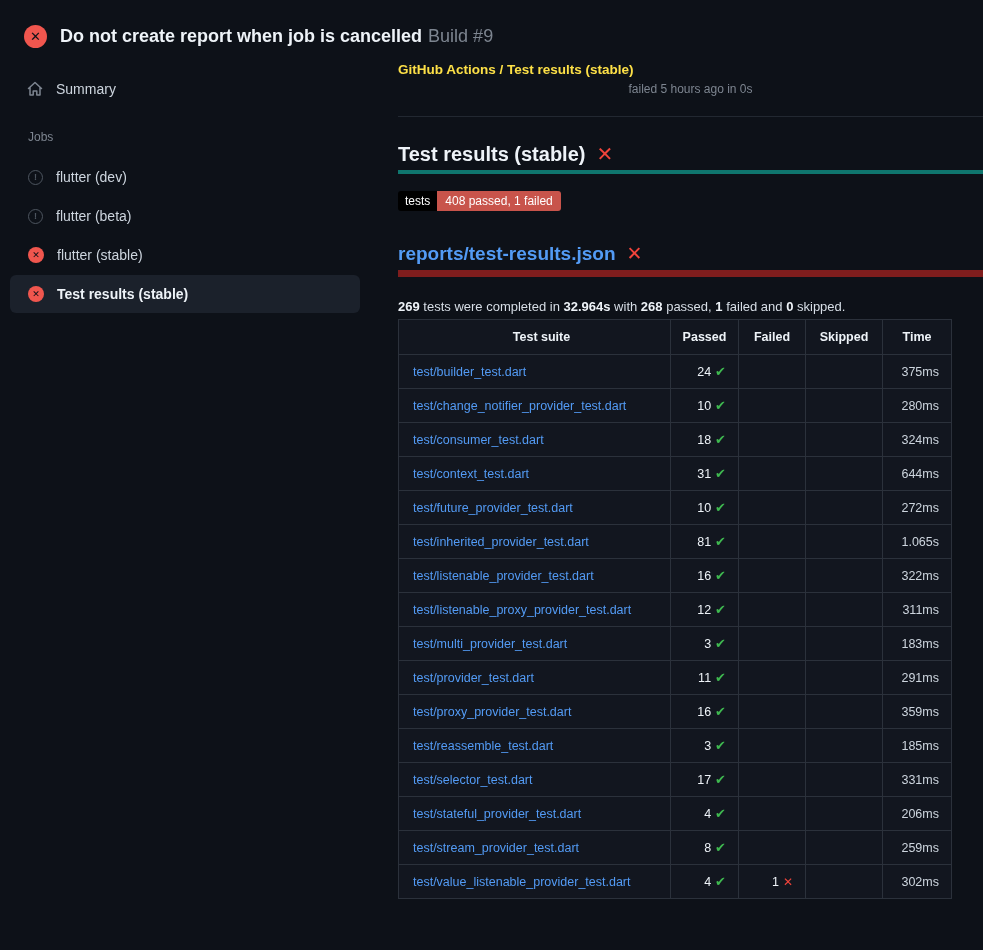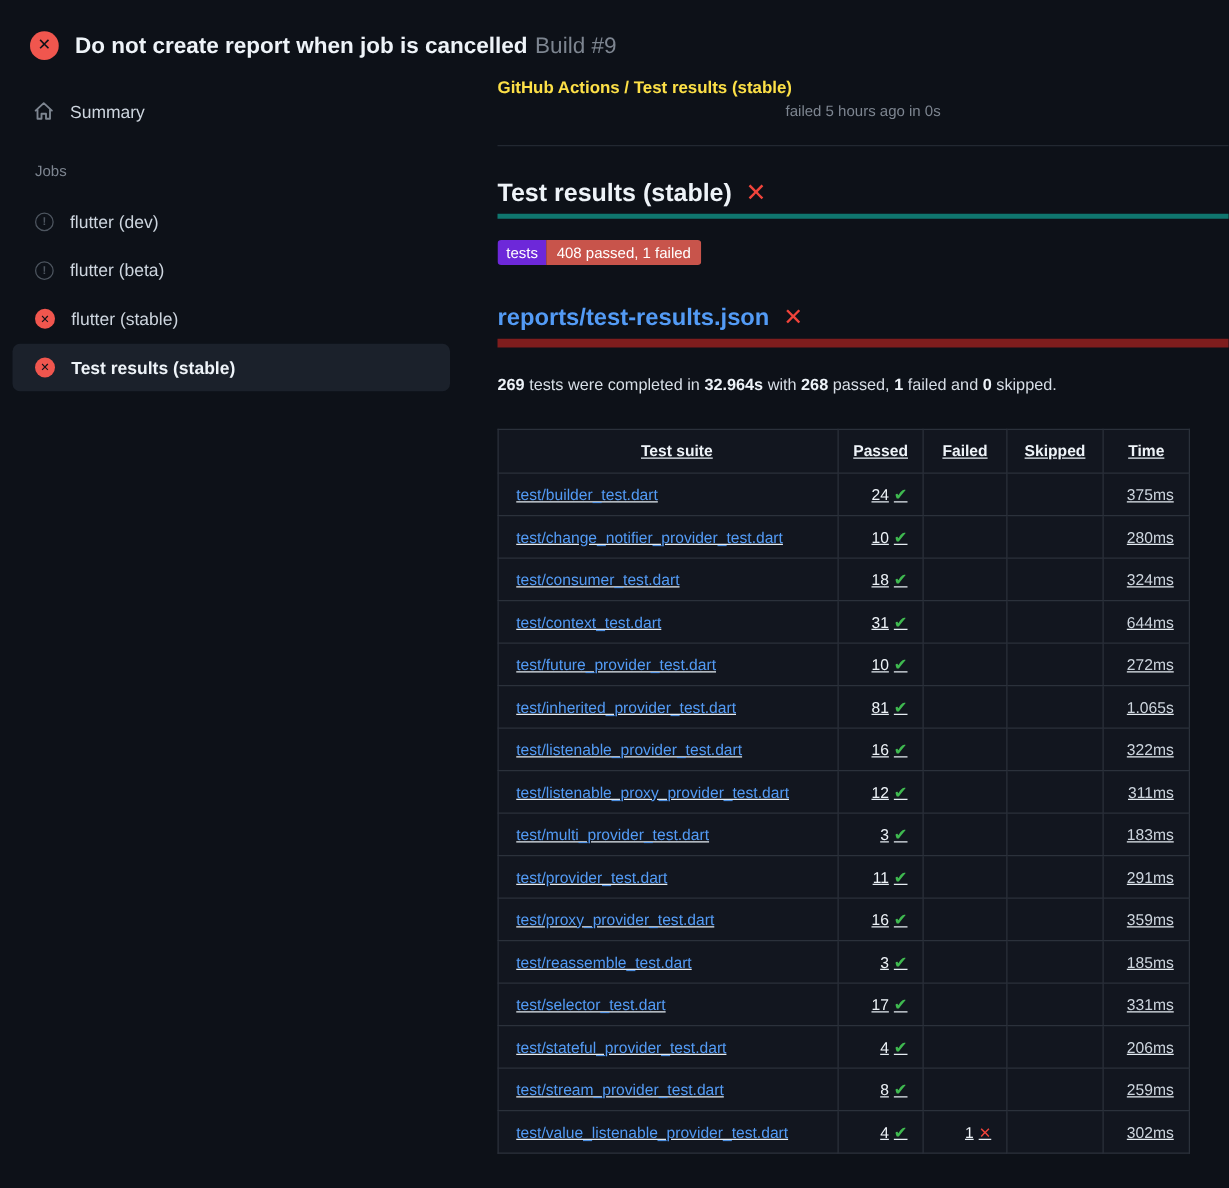--- a/index.html
+++ b/index.html
@@ -56,33 +56,33 @@
   .check-title {
     margin-top:25px; font-size:20px; font-weight:700; color:#eef3f8;
     padding-bottom:4px; border-bottom:4px solid #0f766e;
   }
   .x-mark { color:#f0443b; font-weight:700; margin-left:11px; }
   .check-title .x-mark { font-size:20px; }
   .badge {
     display:inline-flex; margin-top:17px; font-size:12px; color:#ffffff;
     border-radius:3px; overflow:hidden;
   }
-  .badge-label { background:#6d28d9; padding:3px 7px; }
+  .badge-label { background:#000000; padding:3px 7px; }
   .badge-value { background:#c8544b; padding:3px 8px; }
   .report-title { margin-top:31px; font-size:19px; font-weight:700;
     padding-bottom:5px; border-bottom:7px solid #7f1d1d; }
   .report-title a { color:#539bf5; text-decoration:none; cursor:pointer; }
   .report-title .x-mark { font-size:19px; }
   .summary-text { margin-top:22px; font-size:13px; color:#d7dee6; }
   .summary-text b { color:#eef3f8; }
 
   
   table.results {
-    margin-top:28px; border-collapse:collapse; table-layout:fixed;
-    width:553px; background:#12161f; font-size:12.5px;text-decoration:underline;
+    margin-top:5px; border-collapse:collapse; table-layout:fixed;
+    width:553px; background:#12161f; font-size:12.5px;
   }
   table.results th, table.results td {
     border:1px solid #2b313b; height:34px; overflow:hidden; white-space:nowrap;
   }
   table.results th { font-weight:700; color:#eef3f8; text-align:center; height:35px; }
   th.col-suite { text-align:left; padding-left:14px; }
   td.cell-suite { padding-left:14px; }
   td.cell-suite a { color:#539bf5; text-decoration:none; cursor:pointer; }
   td.cell-num { text-align:right; padding-right:12px; color:#eef3f8; }
   td.cell-time { text-align:right; padding-right:12px; color:#cdd5de; }

